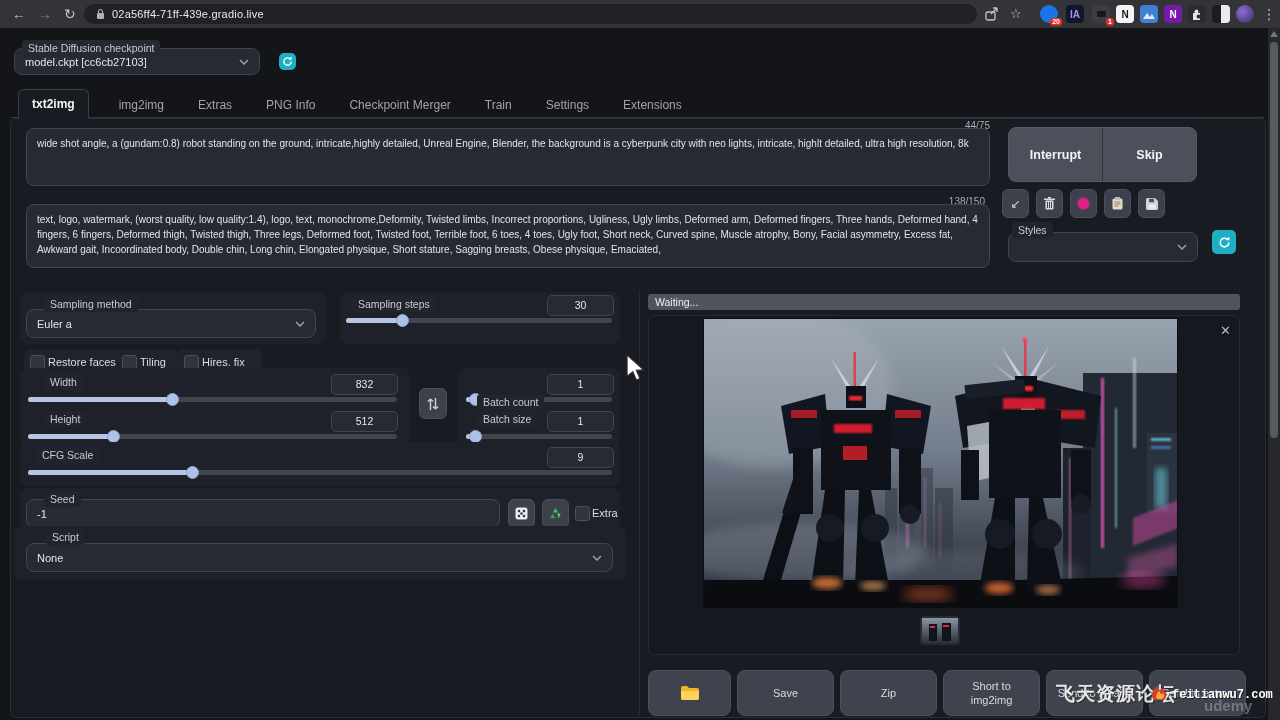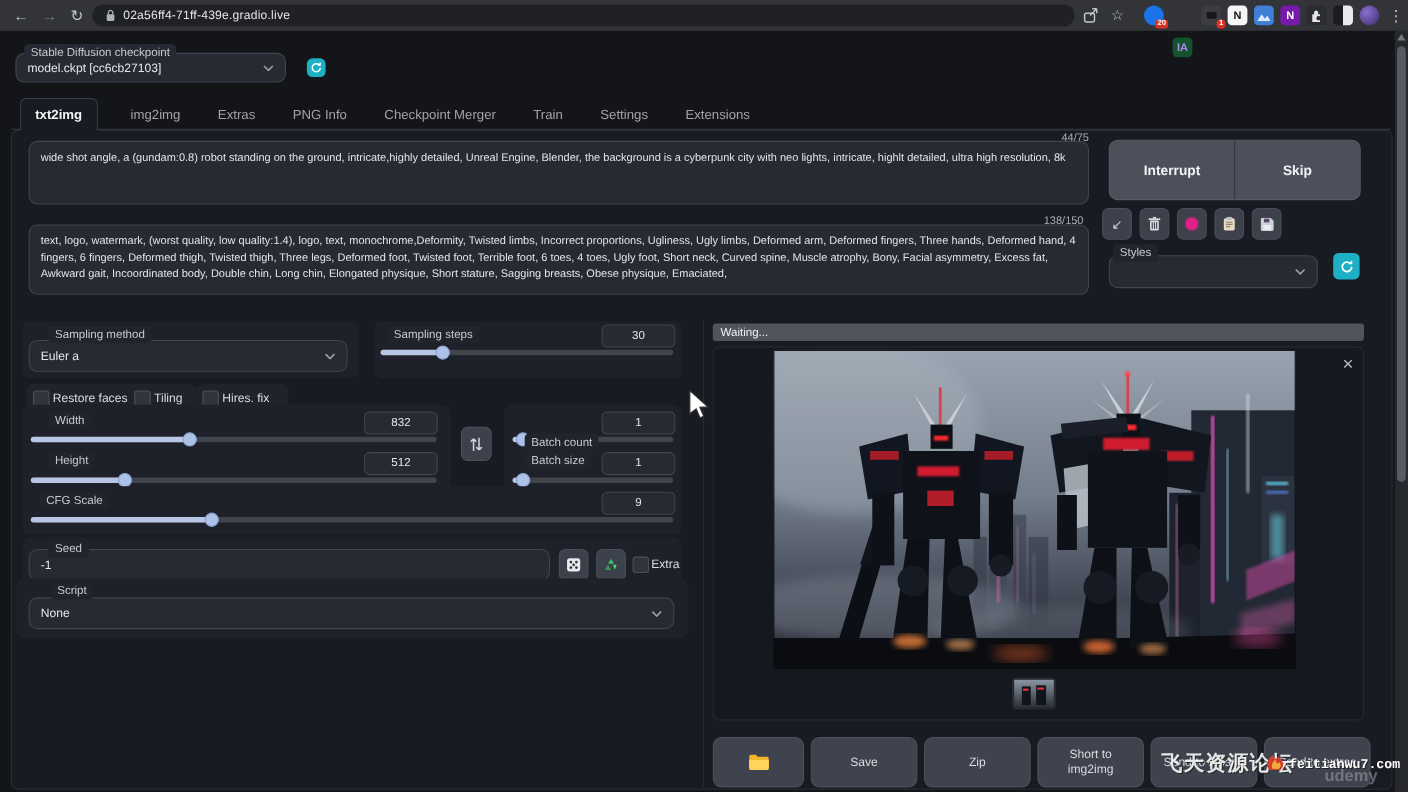--- a/index.html
+++ b/index.html
@@ -46,41 +46,41 @@
   .checkbox{position:absolute;width:13px;height:13px;background:#30343d;border:1px solid #4b505a;
             border-radius:3px;}
   .cb-label{position:absolute;font-size:11px;color:#dadde2;}
   .cb-chip{position:absolute;background:#20232b;border-radius:6px;height:25px;}
 
   .btn-sm{position:absolute;background:#3c414b;border:1px solid #494e58;border-radius:6px;
           display:flex;align-items:center;justify-content:center;box-sizing:border-box;}
   .teal-btn{position:absolute;background:#1db0c4;border-radius:5px;display:flex;align-items:center;
             justify-content:center;}
 
-  .split-btn{position:absolute;left:1008px;top:127px;width:229px;height:55px;background:#4b505b;
+  .split-btn{position:absolute;left:1008px;top:127px;width:189px;height:55px;background:#4b505b;
              border-radius:8px;display:flex;overflow:hidden;border:1px solid #555a64;box-sizing:border-box;}
   .split-half{flex:1;display:flex;align-items:center;justify-content:center;font-size:12.5px;
               font-weight:600;color:#f2f3f5;}
   .split-half + .split-half{border-left:1px solid rgba(0,0,0,.35);}
 
   .progress{position:absolute;left:648px;top:294px;width:592px;height:16px;background:#50545d;
             border-radius:3px;font-size:10.5px;color:#eef0f2;line-height:16px;padding-left:7px;
             box-sizing:border-box;}
   .gallery{position:absolute;left:648px;top:315px;width:592px;height:340px;background:#16181f;
            border:1px solid #262a32;border-radius:6px;box-sizing:border-box;}
   .close-x{position:absolute;left:1220px;top:324px;font-size:13px;color:#b7bbc2;line-height:13px;}
 
   .footer-btn{position:absolute;top:670px;height:46px;background:#3e434d;border:1px solid #4b5059;
               border-radius:8px;font-size:11px;color:#d8dbe0;display:flex;align-items:center;
               justify-content:center;text-align:center;line-height:14px;box-sizing:border-box;padding:0 6px;}
 
   .tab{font-size:12px;color:#a3a3a3;padding:7px 4px;line-height:14px;}
   .tab.active{color:#f3f4f6;font-weight:600;background:#181b22;border:1px solid #3a3f4a;
               border-bottom:1px solid #181b22;border-radius:6px 6px 0 0;padding:7px 13px;}
-  .tabs-row{position:absolute;left:18px;top:89px;display:flex;gap:26px;align-items:center;z-index:2;}
+  .tabs-row{position:absolute;left:18px;top:89px;display:flex;gap:26px;align-items:flex-end;z-index:2;}
   .tabs-line{position:absolute;left:10px;top:117px;width:1254px;height:1px;background:#32363f;}
 
   .wm-cn{position:absolute;left:1056px;top:681px;font-size:19px;font-weight:bold;
          color:rgba(255,255,255,.88);text-shadow:1px 1px 0 rgba(40,40,40,.9);letter-spacing:1px;z-index:9;}
   .wm-site{position:absolute;left:1172px;top:688px;font-family:"Liberation Mono",monospace;
            font-size:12px;font-weight:bold;color:#fff;text-shadow:1px 1px 0 #222;z-index:9;}
   .wm-brand{position:absolute;left:1204px;top:697px;font-size:15px;font-weight:bold;
             color:rgba(154,160,170,.55);z-index:9;}
 
   .scroll-track{position:absolute;left:1268px;top:28px;width:12px;height:692px;background:#26282d;}
@@ -106,21 +106,21 @@
     </div>
     <svg class="abs" style="left:984px;top:6px;" width="16" height="16" viewBox="0 0 16 16">
       <rect x="2" y="6" width="9" height="8" rx="1.5" fill="none" stroke="#c2c6cb" stroke-width="1.3"></rect>
       <path d="M7 8 L13 2 M13 2 h-4 M13 2 v4" stroke="#c2c6cb" stroke-width="1.3" fill="none"></path>
     </svg>
     <span class="nav-glyph" style="left:1010px;top:4px;font-size:13px;">☆</span>
 
     <div class="ext" style="left:1040px;background:#1a73e8;border-radius:50%;">
       <span class="badge">20</span>
     </div>
-    <div class="ext" style="left:1066px;color:#b18cf0;background:#14532d;margin-top:29px;">
+    <div class="ext" style="left:1066px;color:#b18cf0;background:#0f172a;">
       <span>IA</span>
     </div>
     <div class="ext" style="left:1092px;background:#3b3d42;">
       <span style="width:9px;height:6px;background:#17181b;border-radius:1px;"></span>
       <span class="badge">1</span>
     </div>
     <div class="ext" style="left:1116px;background:#f5f5f5;color:#17181b;">
       <span>N</span>
     </div>
     <div class="ext" style="left:1140px;background:#3f7fd4;">

